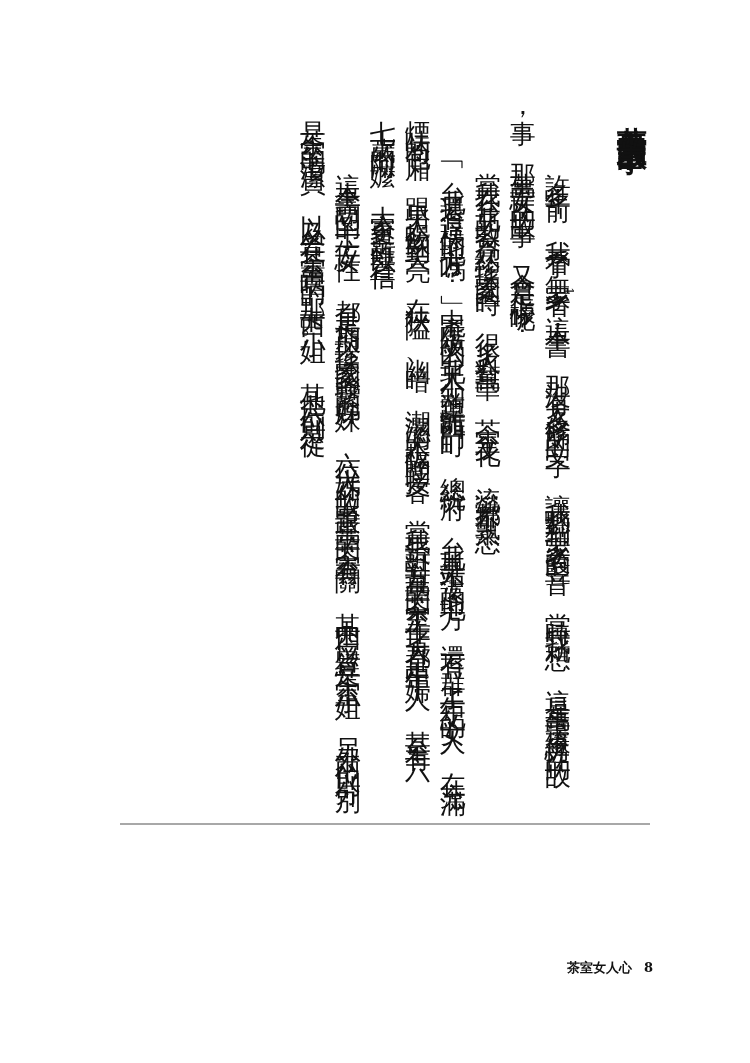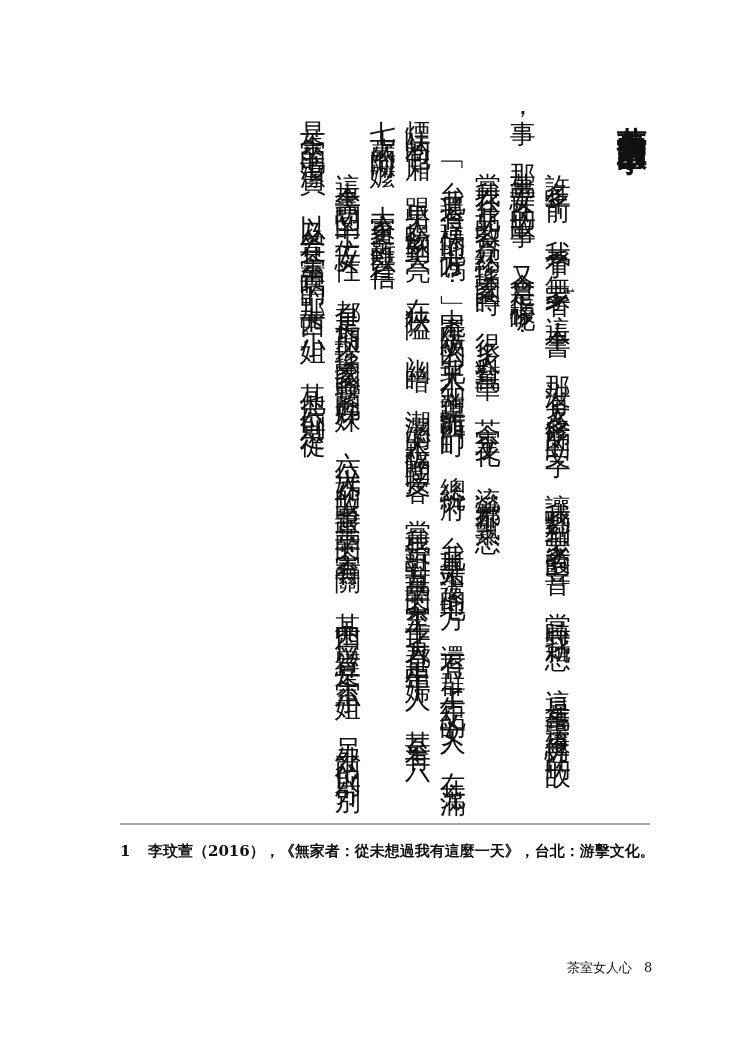--- a/index.html
+++ b/index.html
@@ -34,21 +34,21 @@
     border-top: 2px solid #a8a8a8;
   }
   .footnote {
     position: absolute; left: 120px; top: 842px;
     font-size: 15px; font-weight: bold; white-space: nowrap;
   }
   .footnote .num { display: inline-block; width: 28px; }
 
   .running-footer {
     position: absolute; left: 567px; top: 959px;
-    font-size: 13px; font-weight: normal; white-space: nowrap;
+    font-size: 13px; font-weight: bold; white-space: nowrap;
   }
   .running-footer .page-num { margin-left: 12px; }
 </style>
 </head>
 <body>
 
 <div class="page">
 
   <div class="text-block">
     <div class="chapter-title">萬華女人的故事</div>
@@ -57,21 +57,18 @@
 
     <p class="para">當我在台北的教會介紹珍珠家園時，很多人對萬華、茶室文化、流鶯都不熟悉。</p>
 
     <p class="para">「台北還有這樣的地方嗎？」中產階級的台北人不知道距離西門町、總統府、台北車站不遠的地方，還有一群上了年紀的女人，在充滿煙味的包廂，跟男人暢飲到天亮，在狹隘、幽暗、潮濕的木板隔間接客。當我告訴對方萬華的茶室工作者大都是中年婦人，甚至有六、七十歲的阿嬤，大家更是難以置信。</p>
 
     <p class="para">這本書訪問的十二位女性，都是長期與珍珠家園聯繫的姊妹。六位大姊的故事跟萬華的茶室有關，其中四位曾經是茶室小姐，另外兩位則分別是茶室的清潔員，以及曾在茶室賣唱的「那卡西」小姐。其他六位則是從</p>
   </div>
 
   <div class="footnote-rule"></div>
 
-  <div class="footnote">
-    <span class="num">1</span><span>李玟萱（2016），《無家者：從未想過我有這麼一天》，台北：游擊文化。</span>
-  </div>
 
   <div class="running-footer">
     <span>茶室女人心</span><span class="page-num">8</span>
   </div>
 
 </div>
 
 </body></html>

